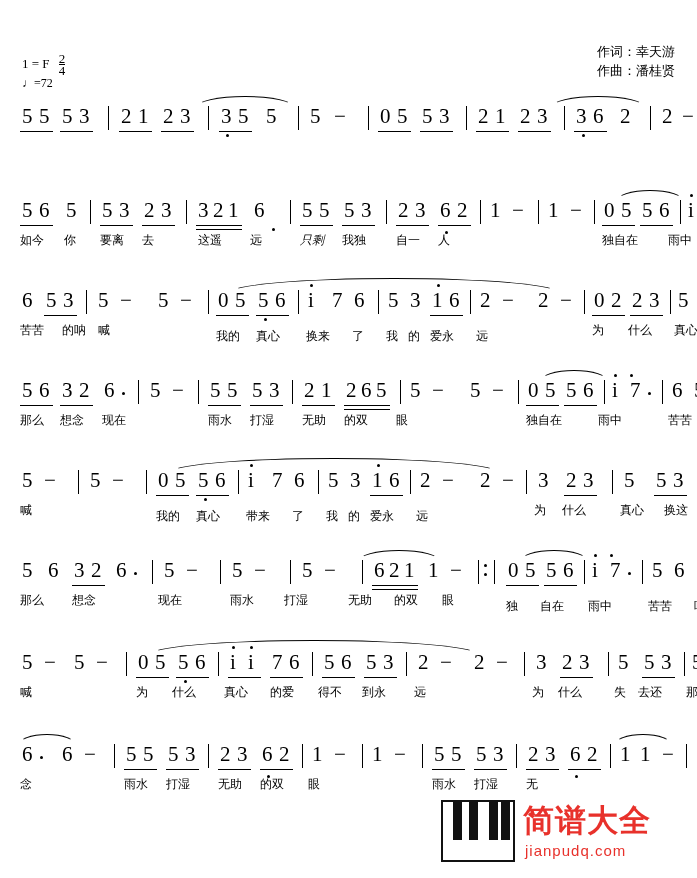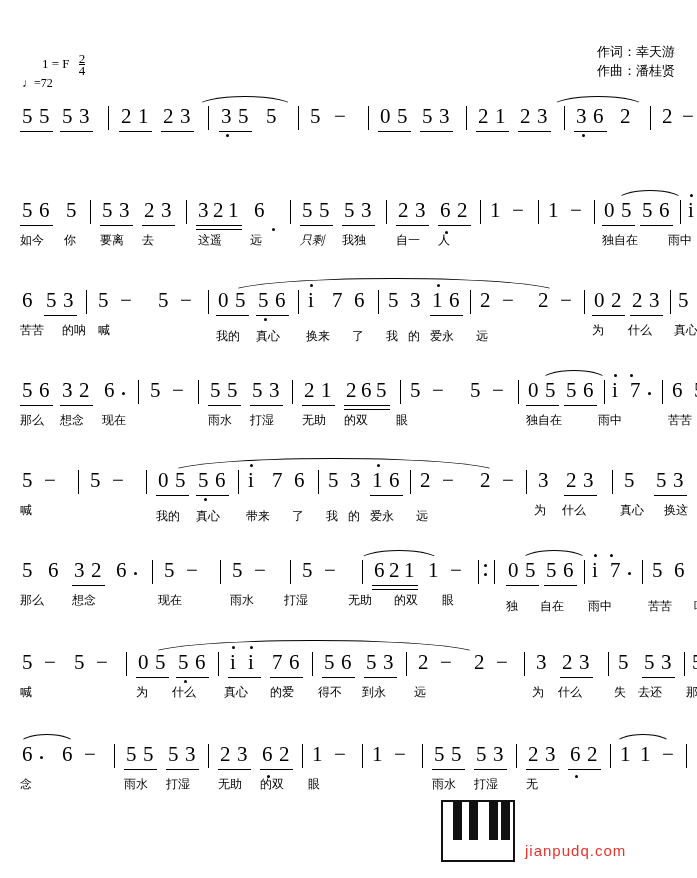--- a/index.html
+++ b/index.html
@@ -38,21 +38,20 @@
     color: #000;
     font-family: "Liberation Sans", sans-serif;
   }
   .keyblock {
     position: absolute;
     top: 56px;
     left: 22px;
     font-size: 13px;
     color: #000;
     font-family: "Liberation Serif", serif;
-    margin-left: 20px;
   }
   .keyblock .kk {
     display: inline-block;
     vertical-align: top;
   }
   .keyblock .frac {
     display: inline-block;
     vertical-align: top;
     text-align: center;
     line-height: 11px;
@@ -732,16 +731,17 @@
     </div>
   </div>
 
   <div class="wm">
     <div class="keys">
       <span class="bk" style="left:10px;"></span>
       <span class="bk" style="left:26px;"></span>
       <span class="bk" style="left:46px;"></span>
       <span class="bk" style="left:58px;"></span>
     </div>
+    <div class="brand">简谱大全</div>
     <div class="url">jianpudq.com</div>
   </div>
 
 </div>
 
 </body></html>

